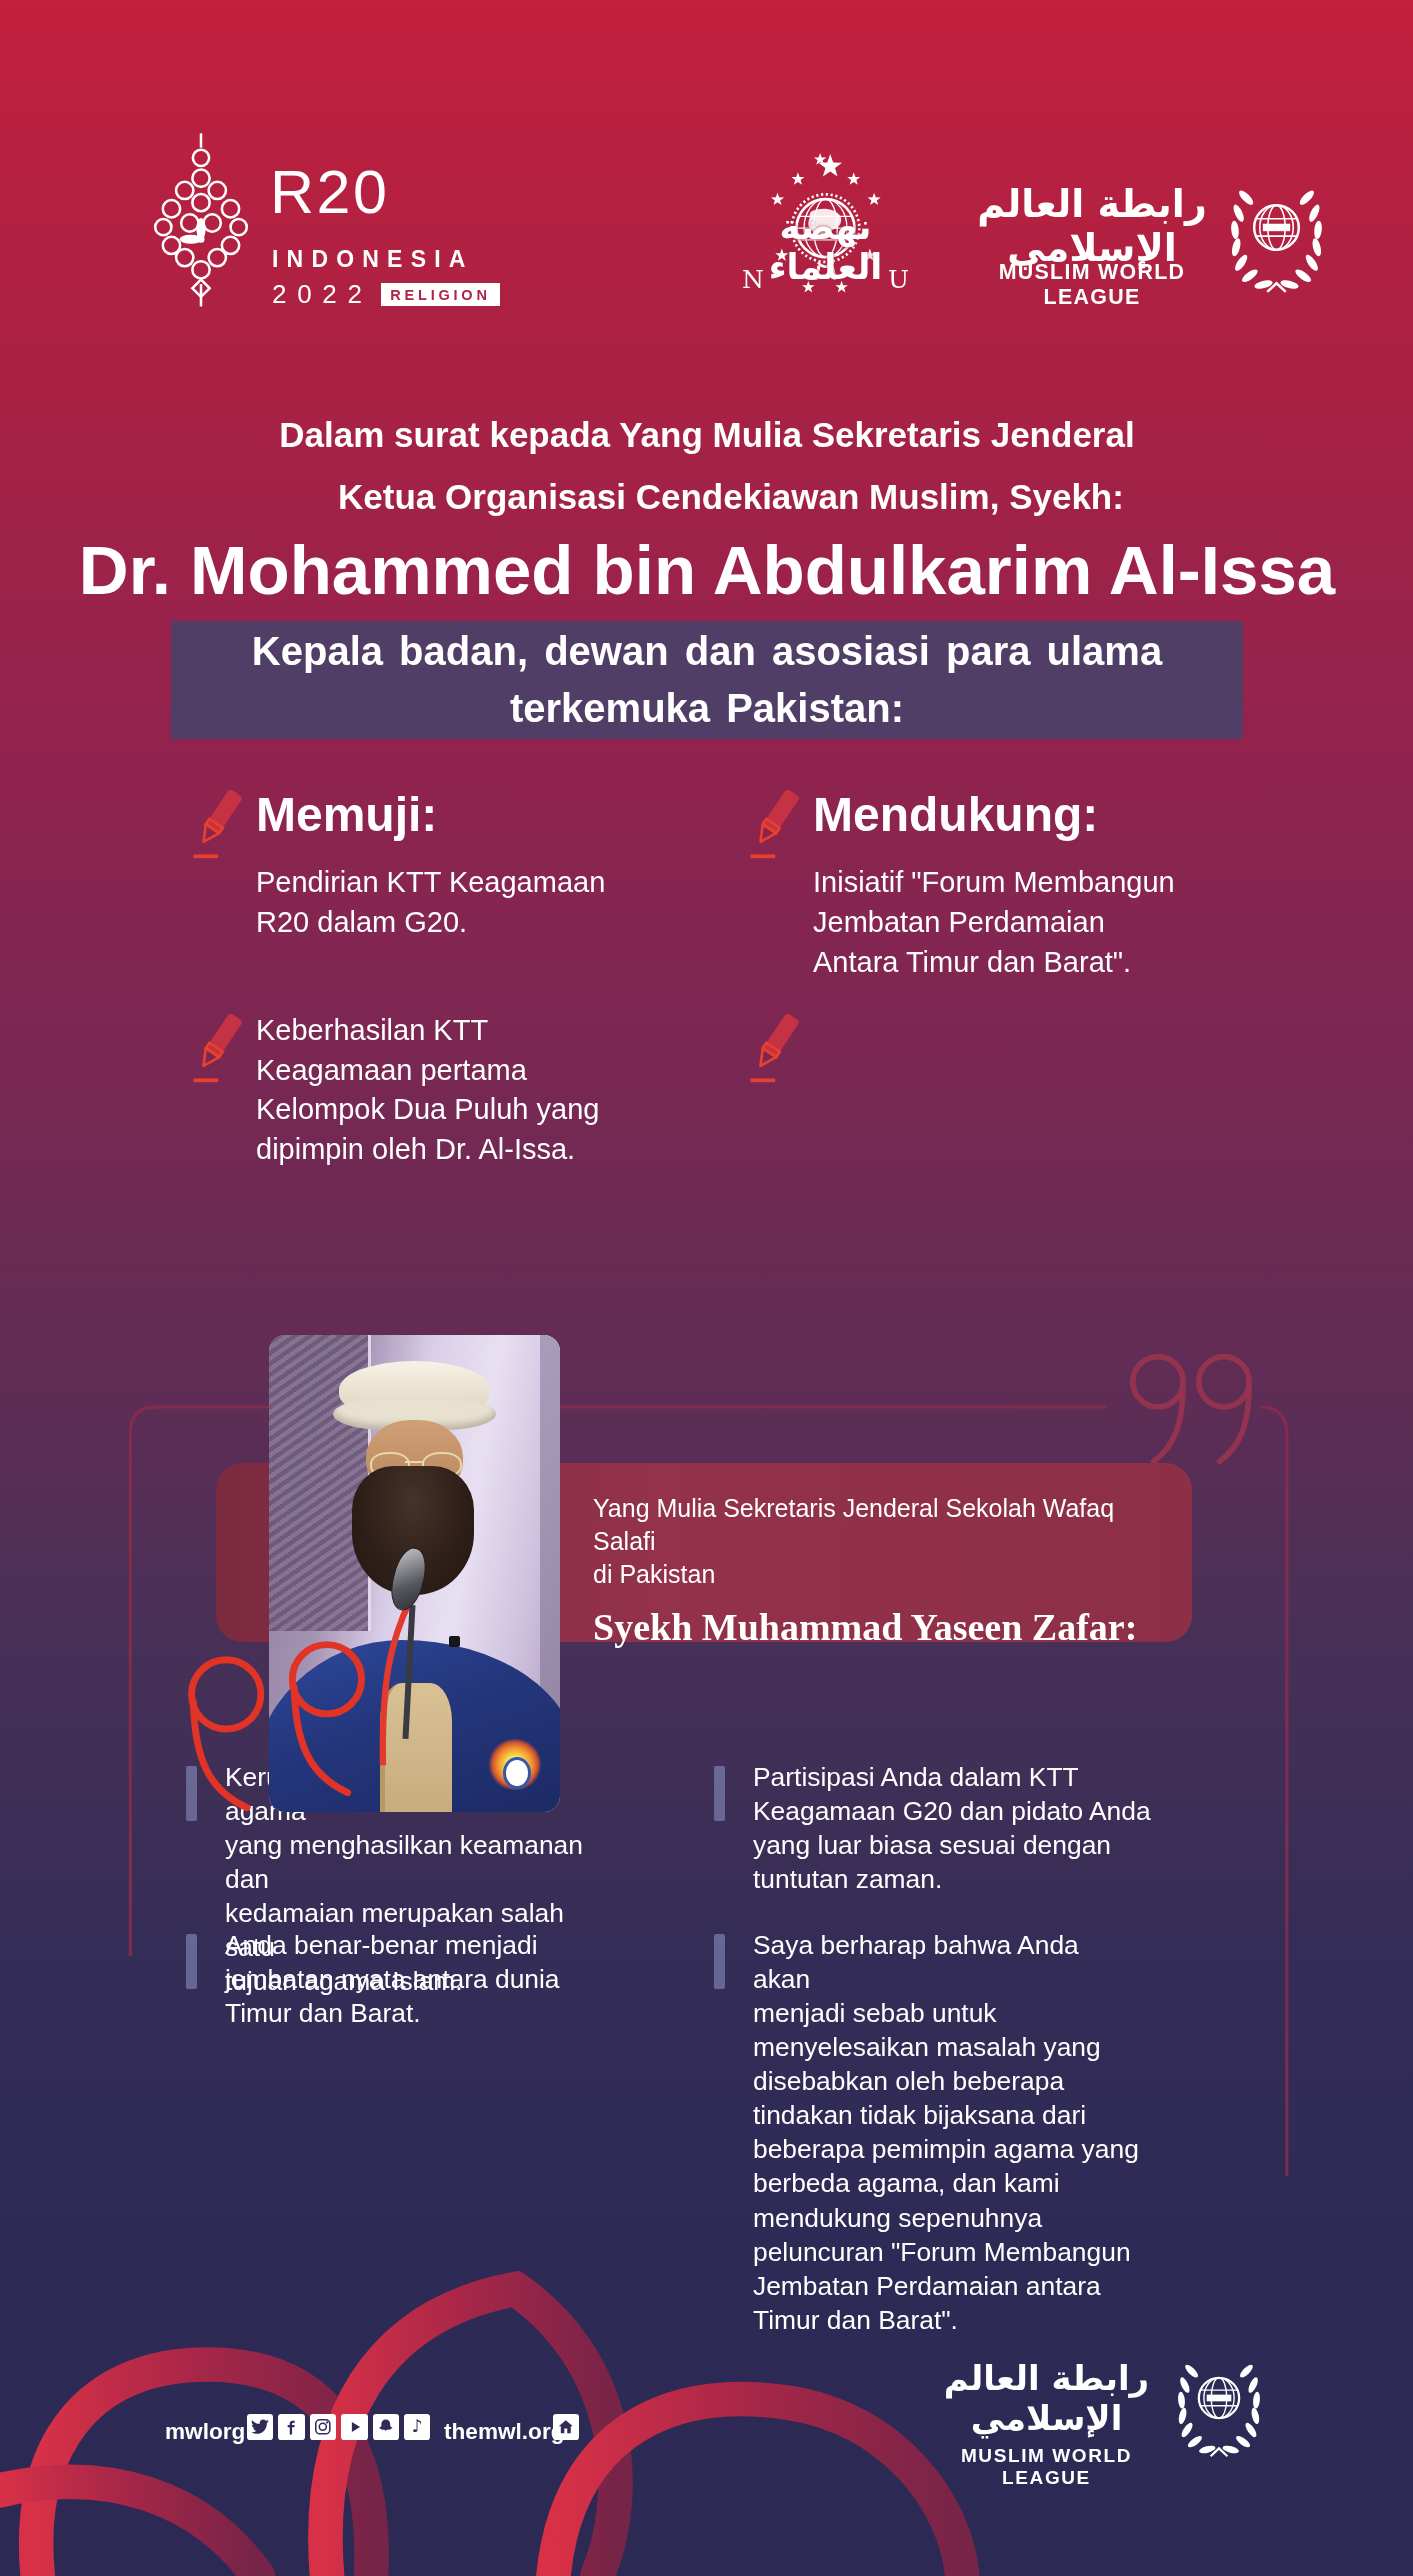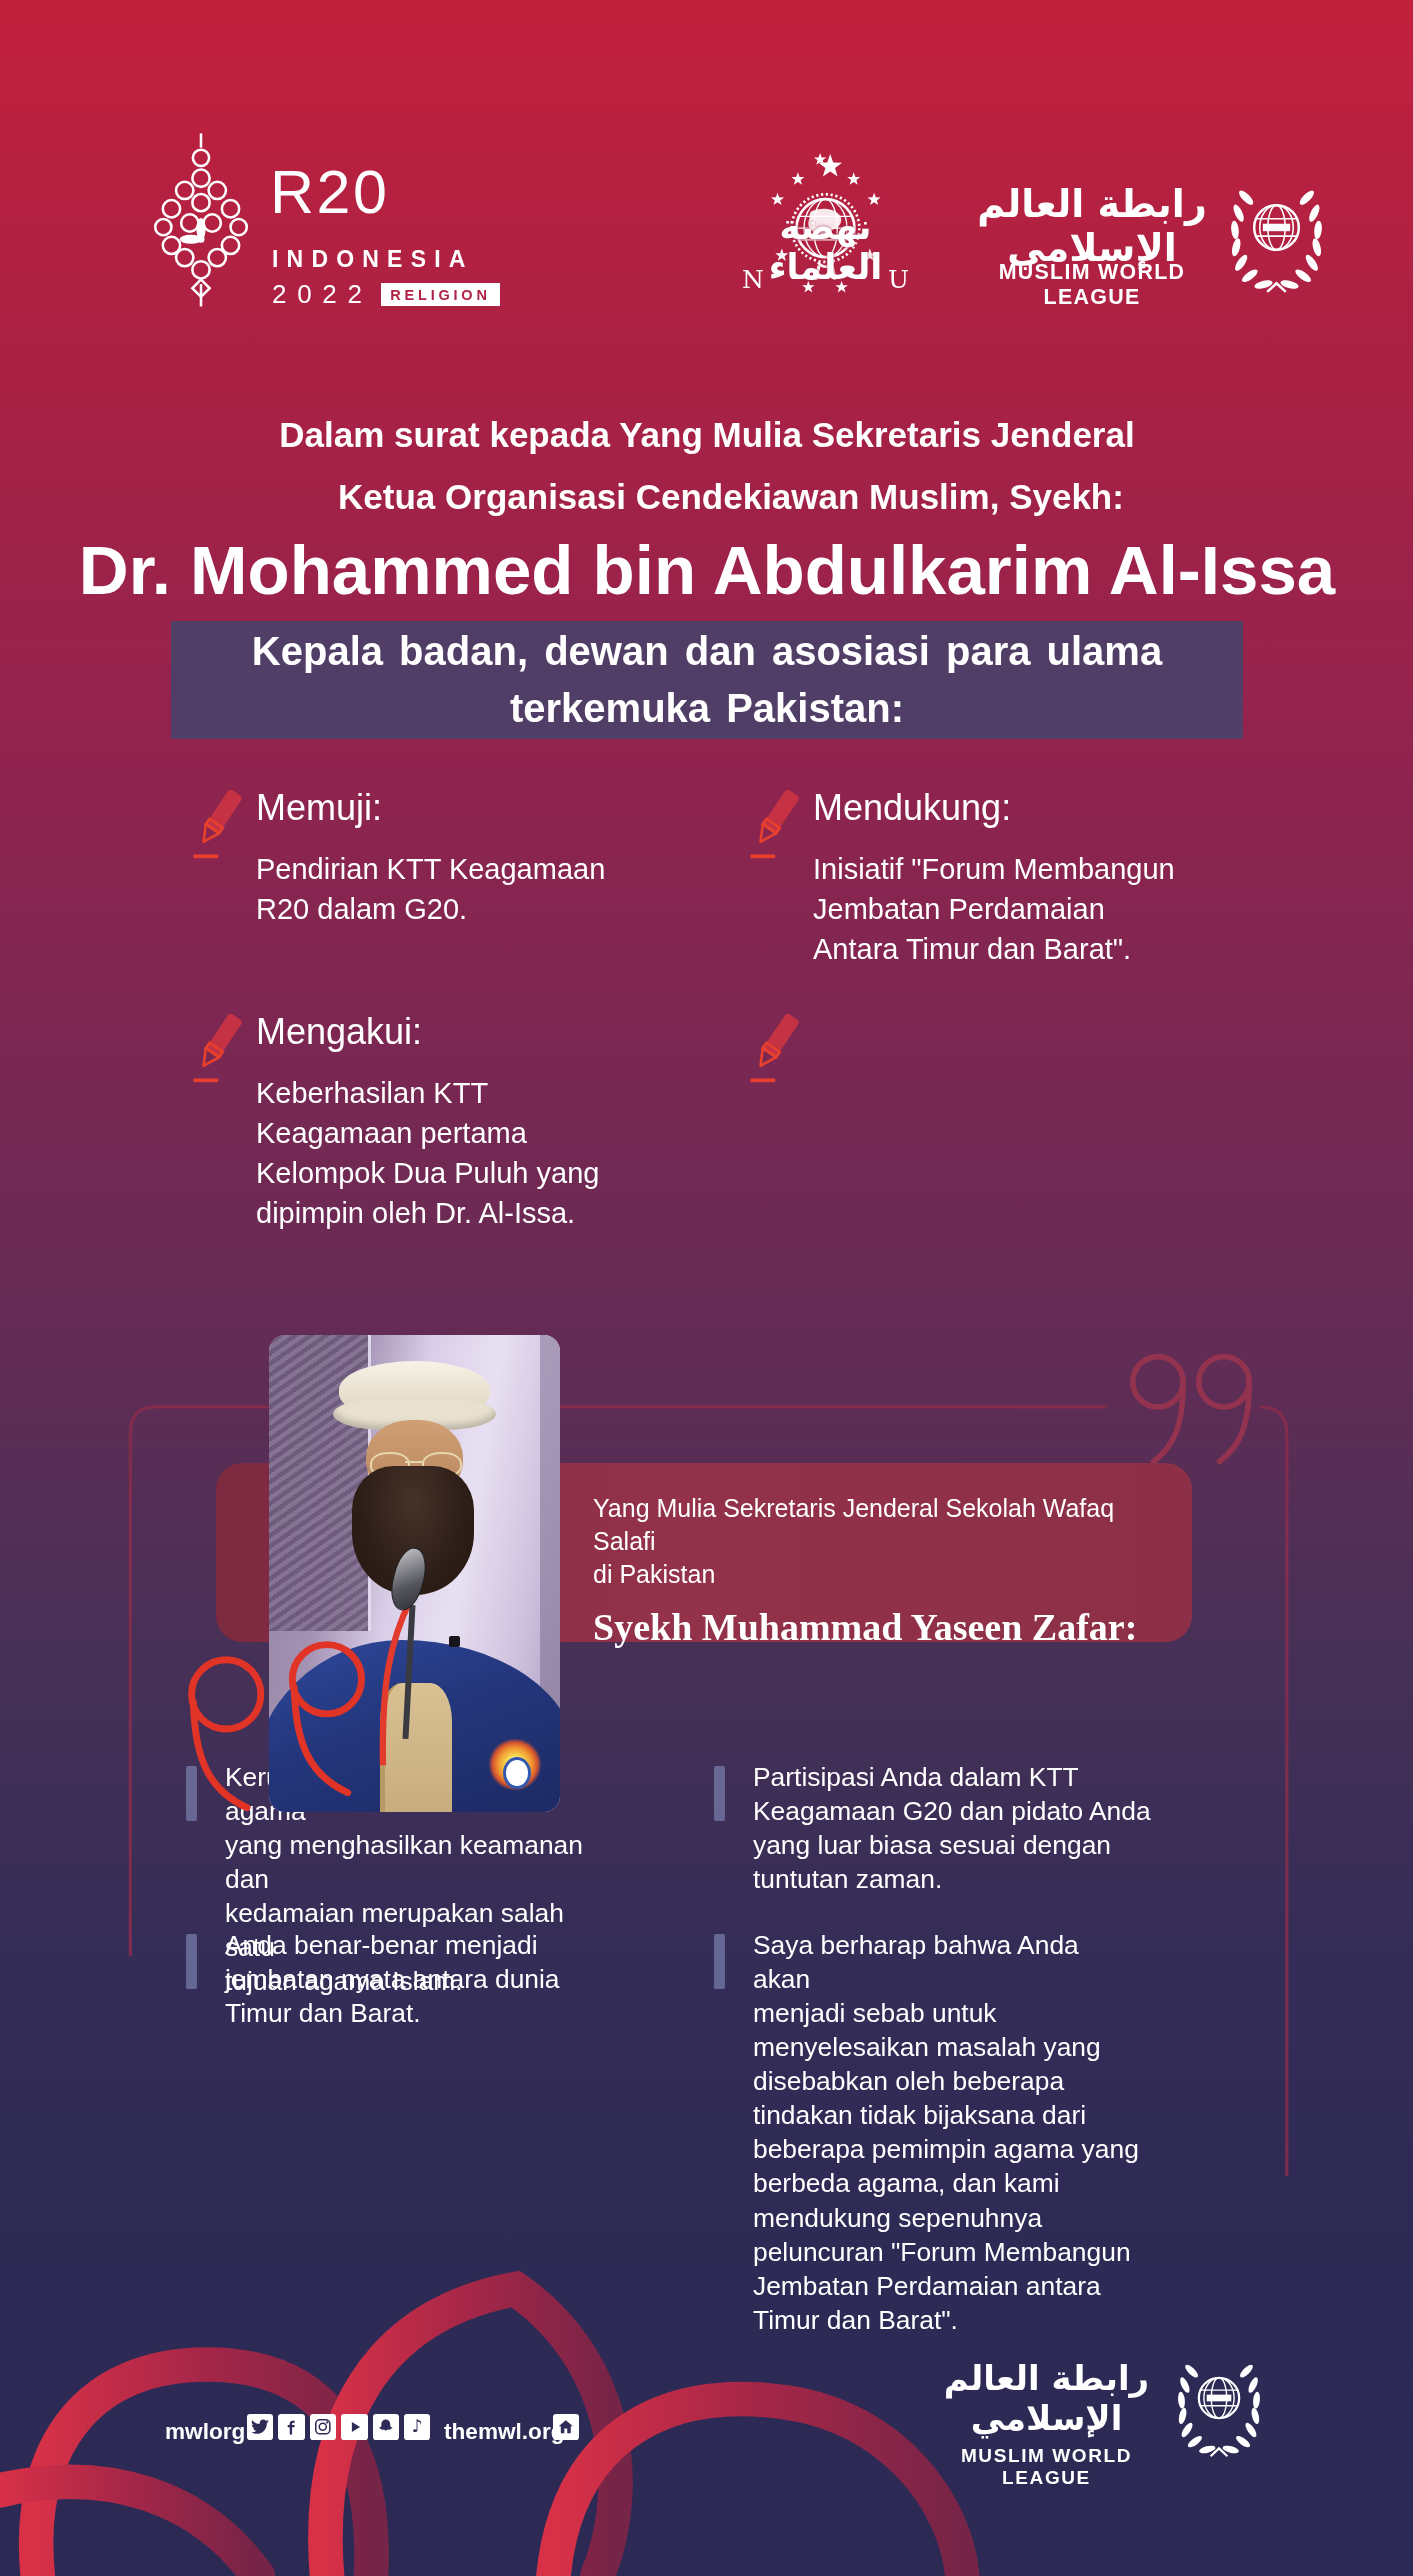--- a/index.html
+++ b/index.html
@@ -36,21 +36,21 @@
   .h-line2{left:0;top:477px;width:100%;text-align:center;font-size:35px;font-weight:600;margin-left:24px;}
   .h-name{left:0;top:531px;width:100%;text-align:center;font-size:69px;font-weight:700;}
   .banner{left:171px;top:621px;width:1072px;height:118px;background:rgba(77,64,104,.95);
     display:flex;align-items:center;justify-content:center;text-align:center;
     font-size:40px;font-weight:700;line-height:1.42;word-spacing:5px;}
 
   
   .section{width:491px;}
   .sec-icon{position:absolute;left:0;top:2.5px;width:59px;height:79px;}
   .sec-content{margin-left:70px;}
-  .sec-title{font-size:36px;font-weight:400;margin:0 0 21.4px 0;}
+  .sec-title{font-size:48px;font-weight:700;margin:0 0 21.4px 0;}
   .sec-body{font-size:29px;line-height:1.37;}
   .s0{left:186px;top:787px;} .s1{left:743px;top:787px;}
   .s2{left:186px;top:1011px;} .s3{left:743px;top:1011px;}
 
   
   .deco-svg{left:0;top:0;width:1414px;height:2576px;pointer-events:none;}
   .card{left:216px;top:1463px;width:976px;height:179px;border-radius:26.4px;
     background:linear-gradient(90deg,#7c2a40 0%,#93324a 45%,#8c2f47 100%);
     padding:29px 25px 0 377px;box-sizing:border-box;z-index:3;}
   .card-role{font-size:25px;line-height:1.32;}
@@ -279,21 +279,20 @@
       <div class="sec-body pre">Inisiatif "Forum Membangun
 Jembatan Perdamaian
 Antara Timur dan Barat".</div>
     </div>
   </div>
   <div class="abs section s2">
     <svg class="sec-icon" viewBox="0 0 110 140">
         <use href="#pencil"></use>
       </svg>
     <div class="sec-content">
-      <h3 class="sec-title">Mengakui:</h3>
       <div class="sec-body pre">Keberhasilan KTT
 Keagamaan pertama
 Kelompok Dua Puluh yang
 dipimpin oleh Dr. Al-Issa.</div>
     </div>
   </div>
   <div class="abs section s3">
     <svg class="sec-icon" viewBox="0 0 110 140">
         <use href="#pencil"></use>
       </svg>

